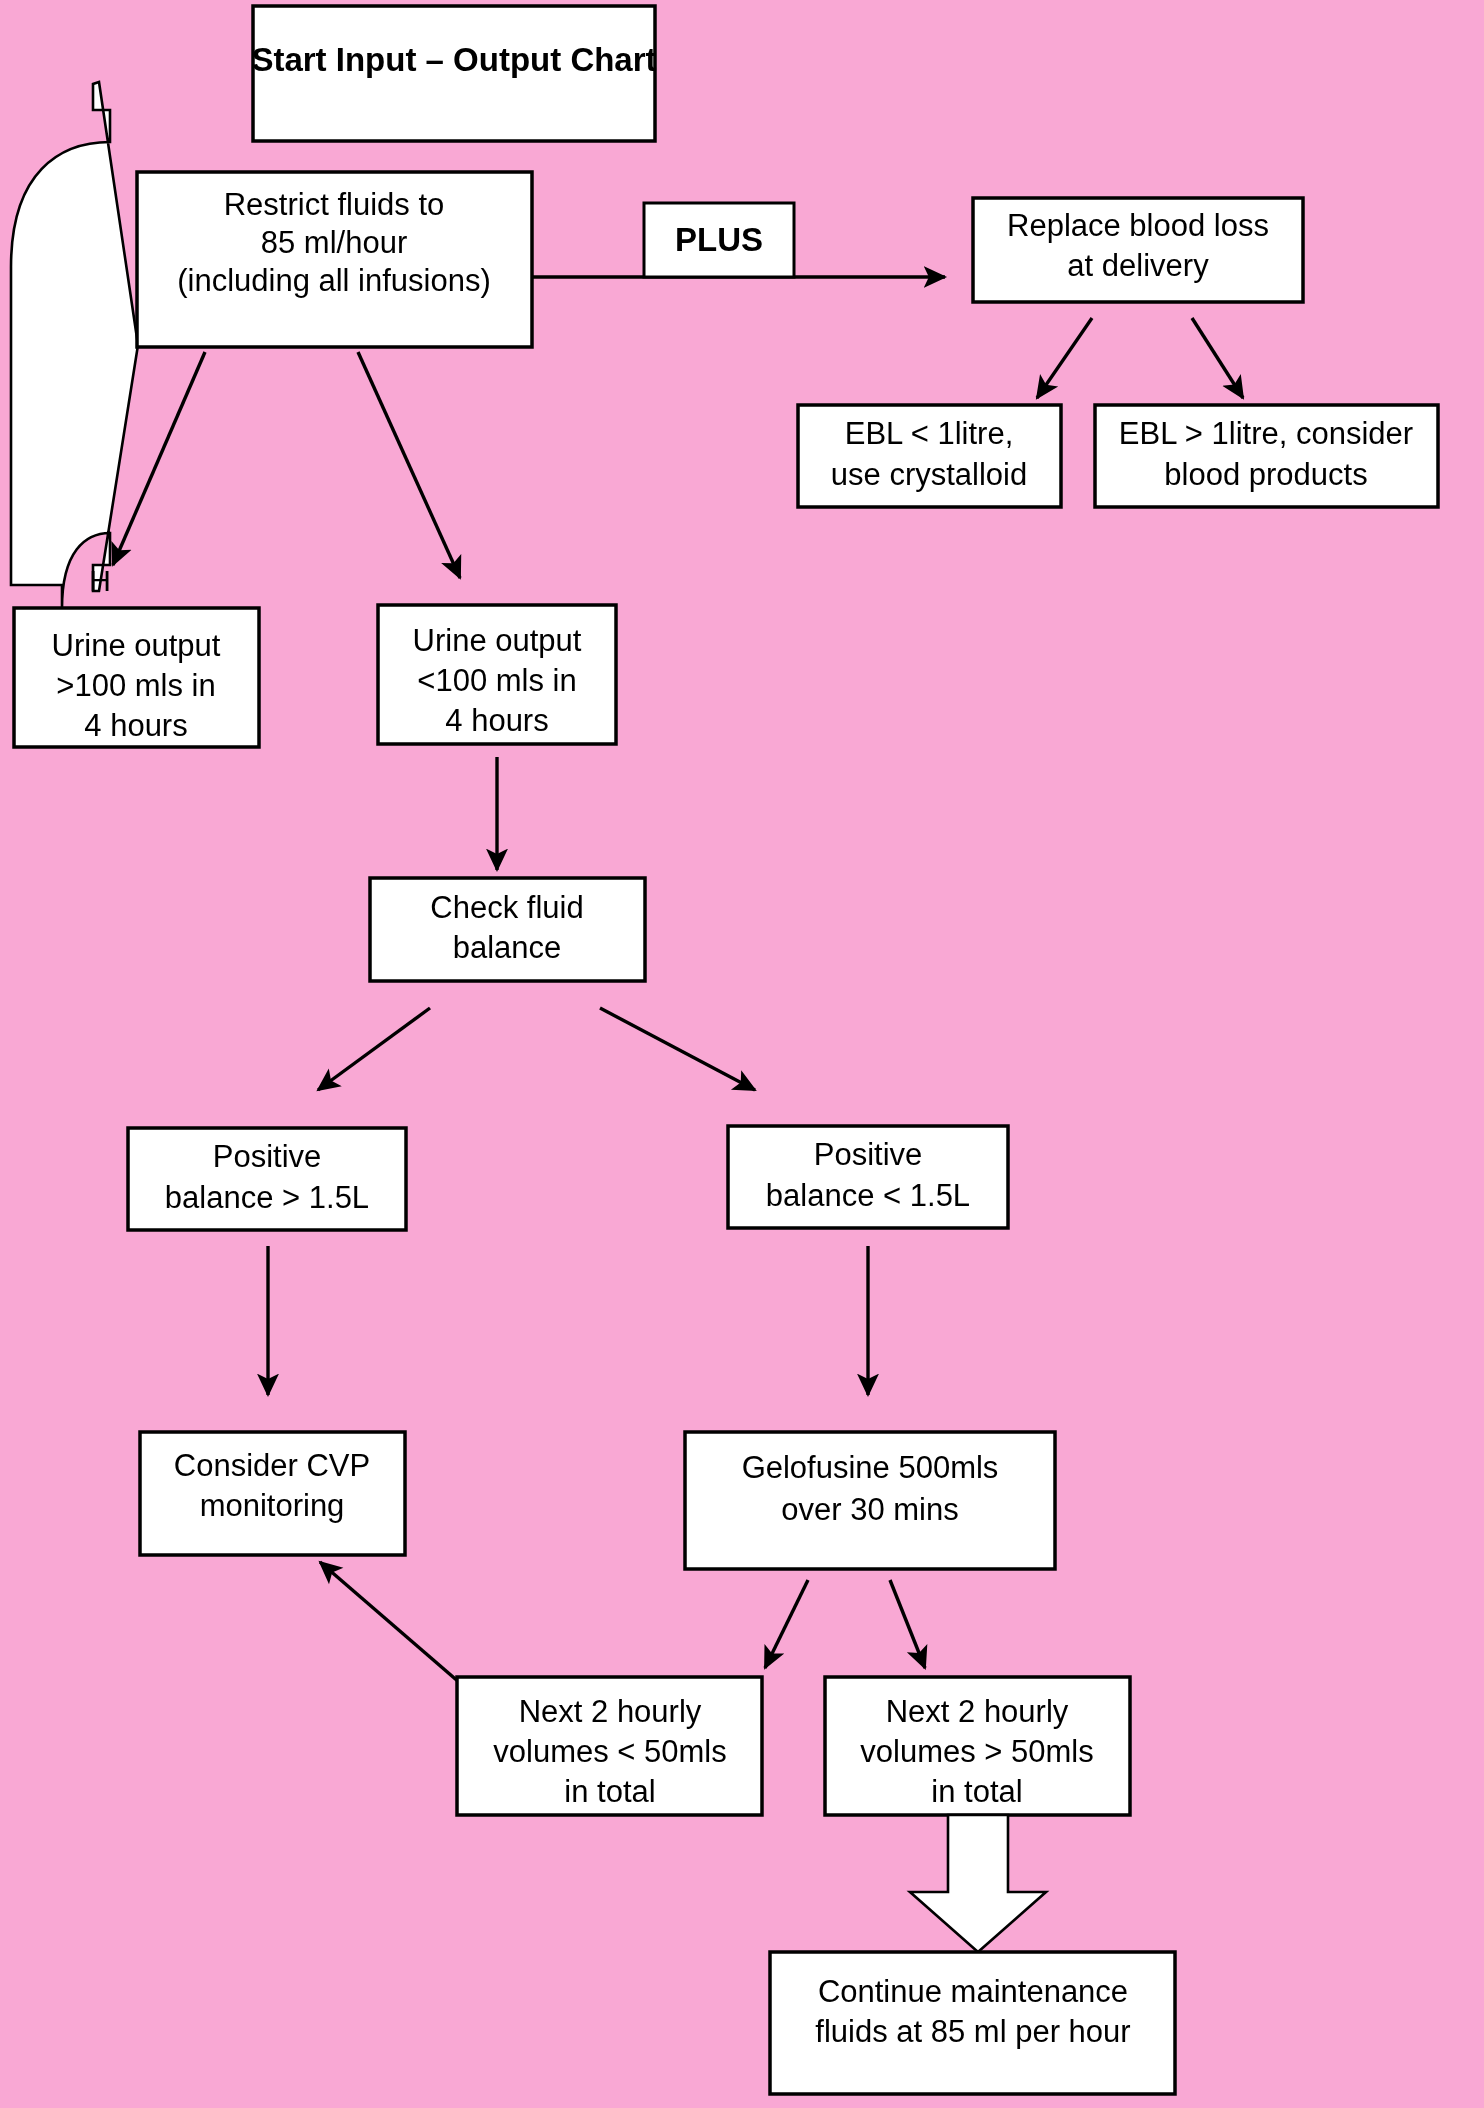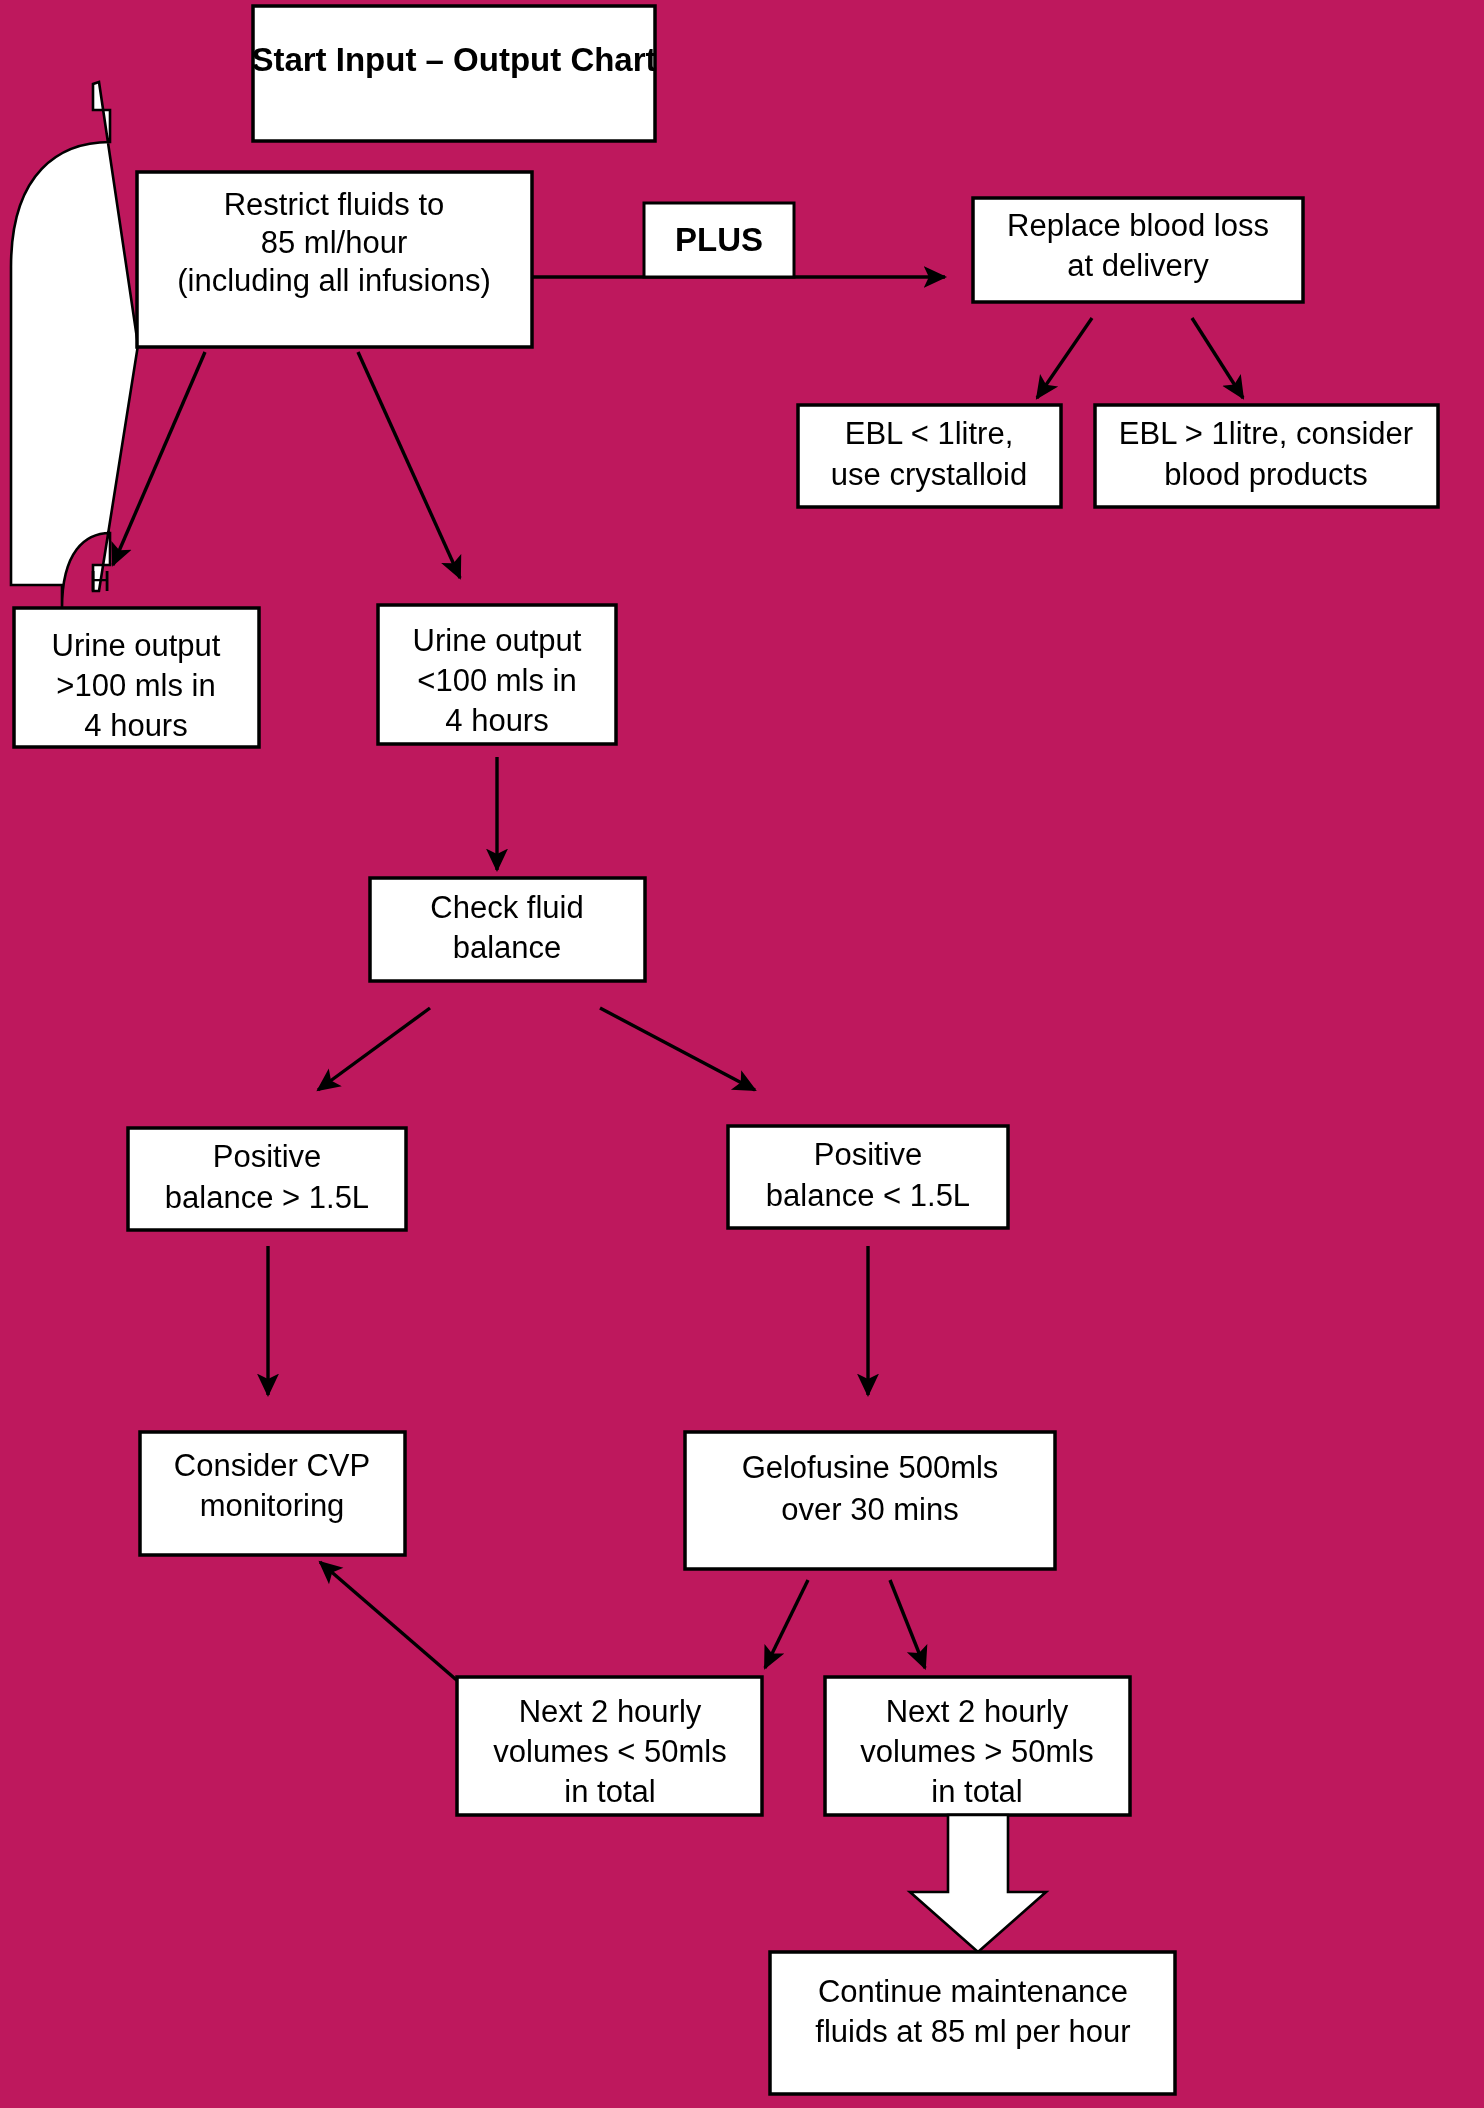--- a/index.html
+++ b/index.html
@@ -7,21 +7,21 @@
     padding: 0;
     background: #ffffff;
   }
   body {
     font-family: "Liberation Sans", sans-serif;
   }
   #chart-root {
     position: relative;
     width: 1484px;
     height: 2108px;
-    background: #be185d;
+    background: #f9a8d4;
     overflow: hidden;
   }
   svg.flow {
     position: absolute;
     left: 0;
     top: 0;
     width: 1484px;
     height: 2108px;
     display: block;
   }

